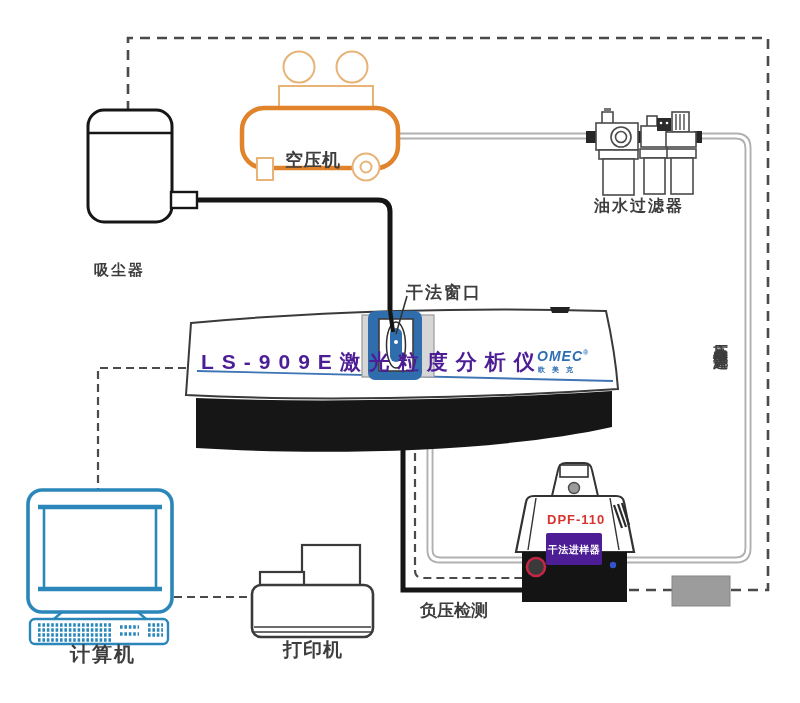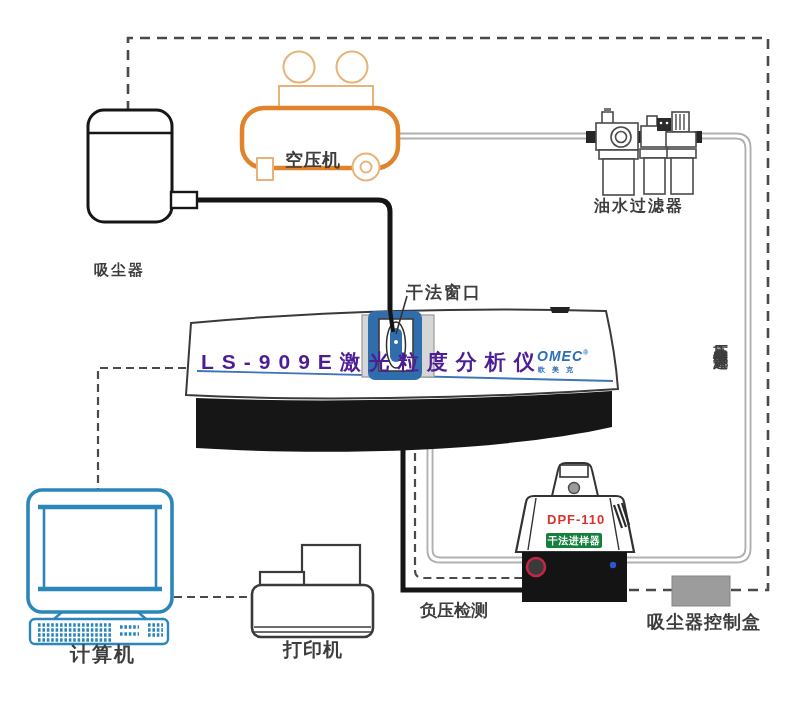--- a/index.html
+++ b/index.html
@@ -16,22 +16,22 @@
   .thin-orange{fill:#ffffff;stroke:#e7b377;stroke-width:2;}
   .flt{fill:#ffffff;stroke:#4a4a4a;stroke-width:1.6;}
   .blue{stroke:#2b87ba;fill:none;}
   .keys{stroke:#2b87ba;stroke-width:3.4;stroke-dasharray:2.6 1.8;fill:none;}
   #analyzer-label{color:#4c1d95;font-size:21px;letter-spacing:8px;}
   #logo{color:#2e6fb4;font-style:italic;font-size:14px;letter-spacing:1px;}
   #logo sup{font-size:7px;}
   #logo-sub{color:#2e6fb4;font-size:7px;letter-spacing:7px;font-style:normal;}
   #pipe-label{writing-mode:vertical-lr;text-orientation:upright;font-size:15px;letter-spacing:2px;}
   #sampler-model{color:#d6342c;font-size:13px;letter-spacing:1px;}
-  #sampler-name{background:#15803d;color:#ffffff;font-size:10px;letter-spacing:.5px;
-                width:56px;height:15px;display:flex;align-items:center;justify-content:center;border-radius:2px;}
+  #sampler-name{background:#4c1d95;color:#ffffff;font-size:10px;letter-spacing:.5px;
+                width:56px;height:32px;display:flex;align-items:center;justify-content:center;border-radius:2px;}
 </style>
 </head>
 <body>
 
 <div class="canvas">
 <svg width="800" height="703" viewBox="0 0 800 703">
 
   <g>
     <path class="dash-big" d="M128,111 V38 H768 V590 H629"></path>
   </g>
@@ -164,16 +164,15 @@
 <div class="lbl" id="compressor-label" style="left:285px;top:127px;font-size:18px;letter-spacing:.5px;margin-top:24px;">空压机</div>
 <div class="lbl" id="filter-label" style="left:594px;top:197px;font-size:16px;letter-spacing:2px;">油水过滤器</div>
 <div class="lbl" id="window-label" style="left:406px;top:284px;font-size:17px;letter-spacing:2px;">干法窗口</div>
 <div class="lbl" id="analyzer-label" style="left:201px;top:350px;">LS-909E激光粒度分析仪</div>
 <div class="lbl" id="logo" style="left:537px;top:349px;"><span>OMEC</span><sup>®</sup></div>
 <div class="lbl" id="logo-sub" style="left:538px;top:366px;">欧美克</div>
 <div class="lbl" id="pipe-label" style="left:712px;top:331px;">高压空气流管道</div>
 <div class="lbl" id="sampler-model" style="left:547px;top:513px;">DPF-110</div>
 <div class="lbl" id="sampler-name" style="left:546px;top:533px;">干法进样器</div>
 <div class="lbl" id="negative-pressure-label" style="left:420px;top:602px;font-size:17px;">负压检测</div>
-<div class="lbl" id="control-box-label" style="left:647px;top:613px;font-size:18px;letter-spacing:1px;">吸尘器控制盒</div>
 <div class="lbl" id="computer-label" style="left:70px;top:643px;font-size:20px;letter-spacing:2px;">计算机</div>
 <div class="lbl" id="printer-label" style="left:283px;top:640px;font-size:19px;letter-spacing:1px;">打印机</div>
 </div>
 
 </body></html>

